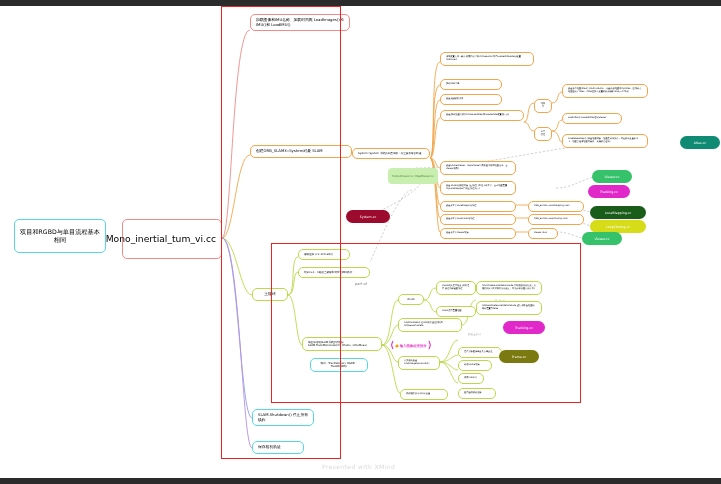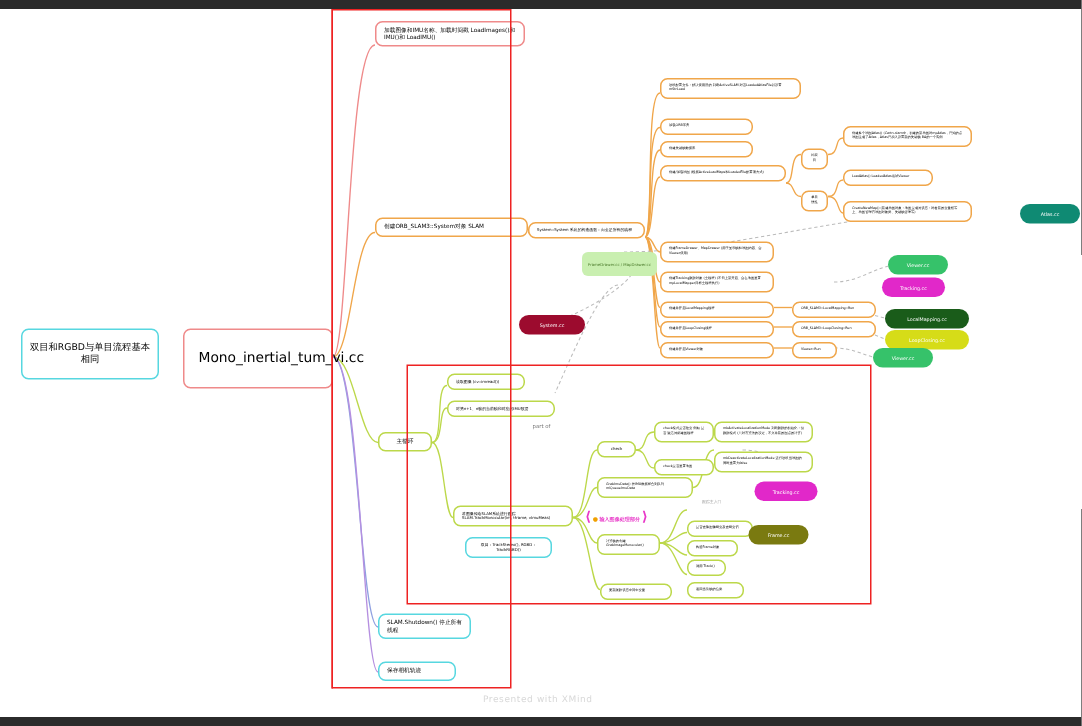--- a/index.html
+++ b/index.html
@@ -99,21 +99,21 @@
       <path d="M412 190 C400 190 378 245 370 262" stroke="#bbb"></path>
       <path d="M495 300 C510 300 512 305 520 310" stroke="#bbb"></path>
       <path d="M486 355 C500 355 508 355 516 356" stroke="#bbb"></path>
     </g>
   </svg>
 
   <div class="node bx cyan ctr t6" style="left:14px;top:219px;width:92px;height:34px;display:flex;align-items:center;justify-content:center;">
     <span>双目和RGBD与单目流程基本相同</span>
   </div>
 
-  <div class="node bx red ctr t9" style="left:122px;top:219px;width:100px;height:40px;display:flex;align-items:center;justify-content:center;padding-left:36px;">
+  <div class="node bx red ctr t9" style="left:122px;top:219px;width:100px;height:40px;display:flex;align-items:center;justify-content:flex-end;padding-left:36px;">
     <span>Mono_inertial_tum_vi.cc</span>
   </div>
 
   <div class="node bx red t35" style="left:250px;top:14px;width:100px;">
     <span>加载图像和IMU名称、加载时间戳 LoadImages()和IMU()和 LoadIMU()</span>
   </div>
 
   <div class="node bx org t35" style="left:250px;top:145px;width:102px;">
     <span>创建ORB_SLAM3::System对象 SLAM</span>
   </div>

